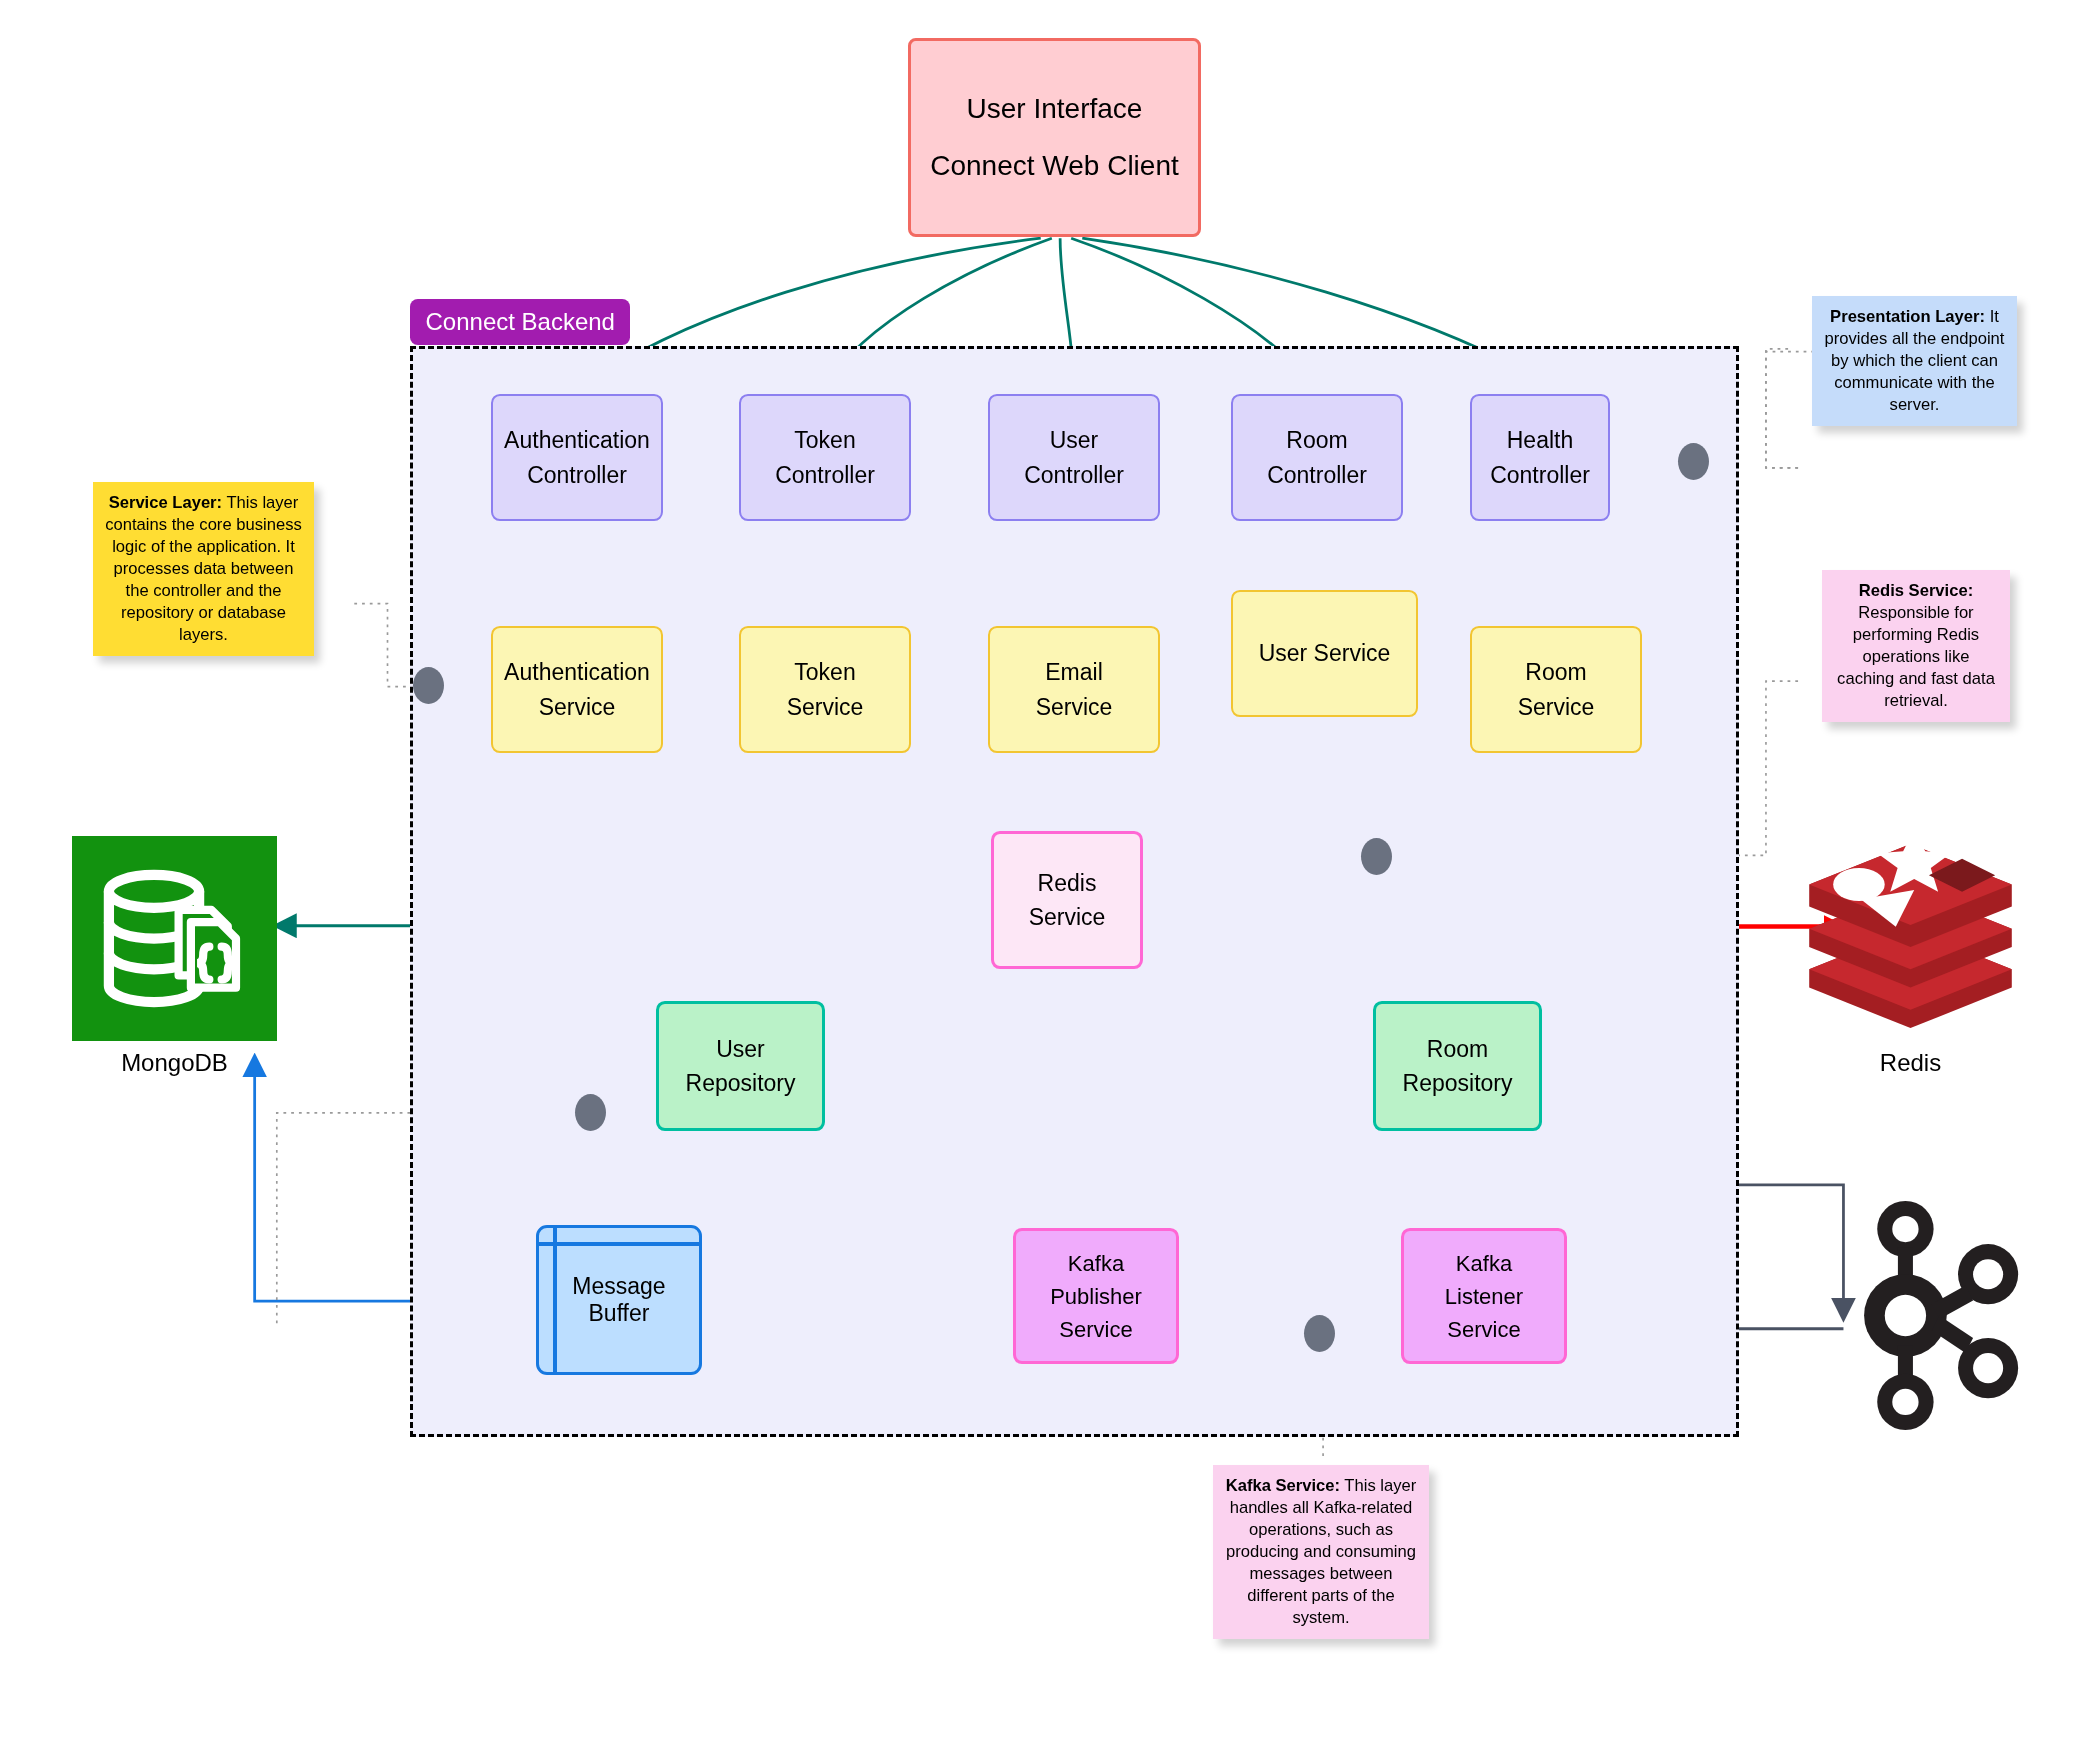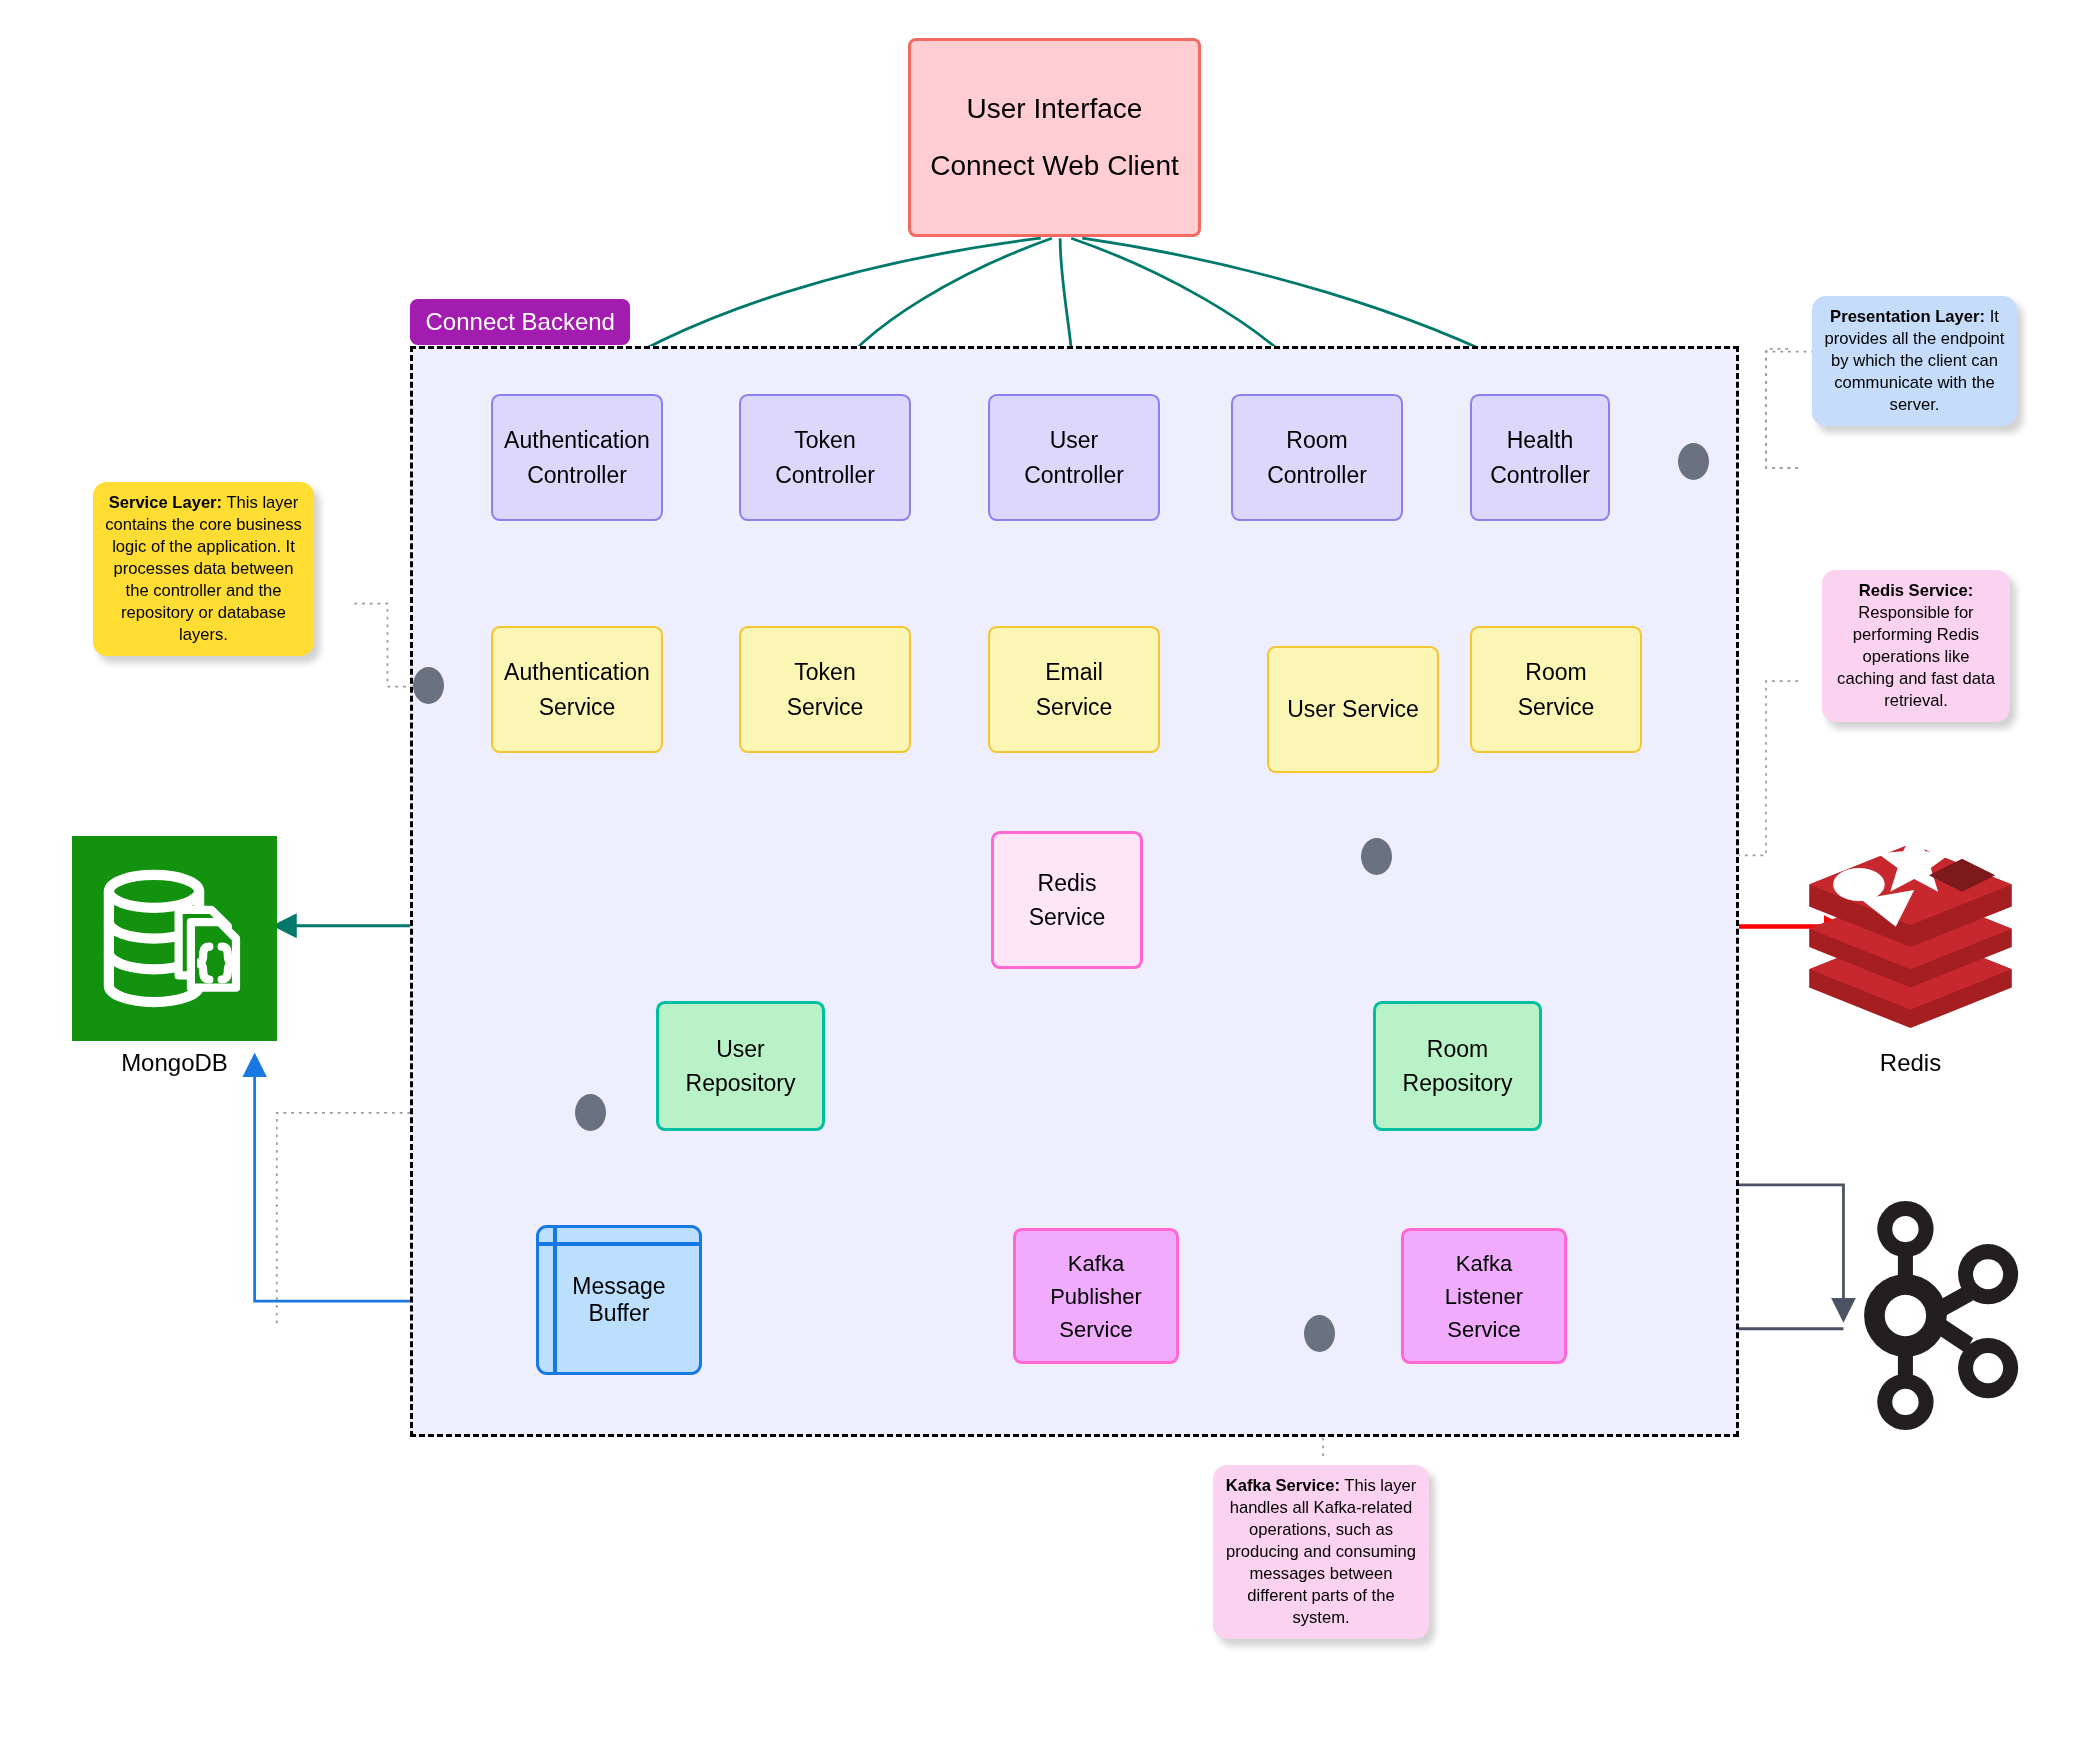--- a/index.html
+++ b/index.html
@@ -24,21 +24,21 @@
   .buffer .inner{position:absolute;left:0;top:0;right:0;bottom:0;display:flex;flex-direction:column;
         align-items:center;justify-content:center;text-align:center;}
   .buffer .capline{position:absolute;left:0;right:0;top:14.4px;height:3.3px;background:#1678e0;}
   .buffer .sideline{position:absolute;top:0;bottom:0;left:14.4px;width:3.3px;background:#1678e0;}
 
   .group-box{position:absolute;border:3.3px dashed #000;background:#eeeefc;box-sizing:border-box;}
   .group-label{position:absolute;background:#a21caf;color:#fff;border-radius:7.8px;
     font-size:24px;padding:8.9px 15.5px;white-space:nowrap;}
 
   .note{position:absolute;box-sizing:border-box;padding:10px 11px;font-size:16.6px;line-height:1.33;
-        text-align:center;color:#000;box-shadow:5.5px 6.6px 7.8px rgba(0,0,0,0.18);border-radius:14px;}
+        text-align:center;color:#000;box-shadow:5.5px 6.6px 7.8px rgba(0,0,0,0.18);}
   .note b{font-weight:bold;}
   .note.yellow{background:#ffdd33;}
   .note.blue{background:#c5dcfa;}
   .note.pink{background:#fbd2ef;}
 
   .dot{position:absolute;width:31px;height:37px;border-radius:50%;background:#6a7180;}
 
   .logo{position:absolute;}
   .logo-cap{position:absolute;text-align:center;font-size:24px;color:#000;width:100%;}
   .mongo-sq{position:absolute;background:#12920f;}
@@ -195,21 +195,21 @@
     <span class="ln">Service</span>
   </div>
   <div class="node svc" style="left:739px;top:626px;width:172px;height:127px;">
     <span class="ln">Token</span>
     <span class="ln">Service</span>
   </div>
   <div class="node svc" style="left:988px;top:626px;width:172px;height:127px;">
     <span class="ln">Email</span>
     <span class="ln">Service</span>
   </div>
-  <div class="node svc" style="left:1231px;top:646px;width:172px;height:127px;margin-left:36px;">
+  <div class="node svc" style="left:1231px;top:590px;width:187px;height:127px;">
     <span class="ln">User Service</span>
   </div>
   <div class="node svc" style="left:1470px;top:626px;width:172px;height:127px;">
     <span class="ln">Room</span>
     <span class="ln">Service</span>
   </div>
 
   <div class="node redis-svc" style="left:991px;top:831px;width:152px;height:138px;">
     <span class="ln">Redis</span>
     <span class="ln">Service</span>

